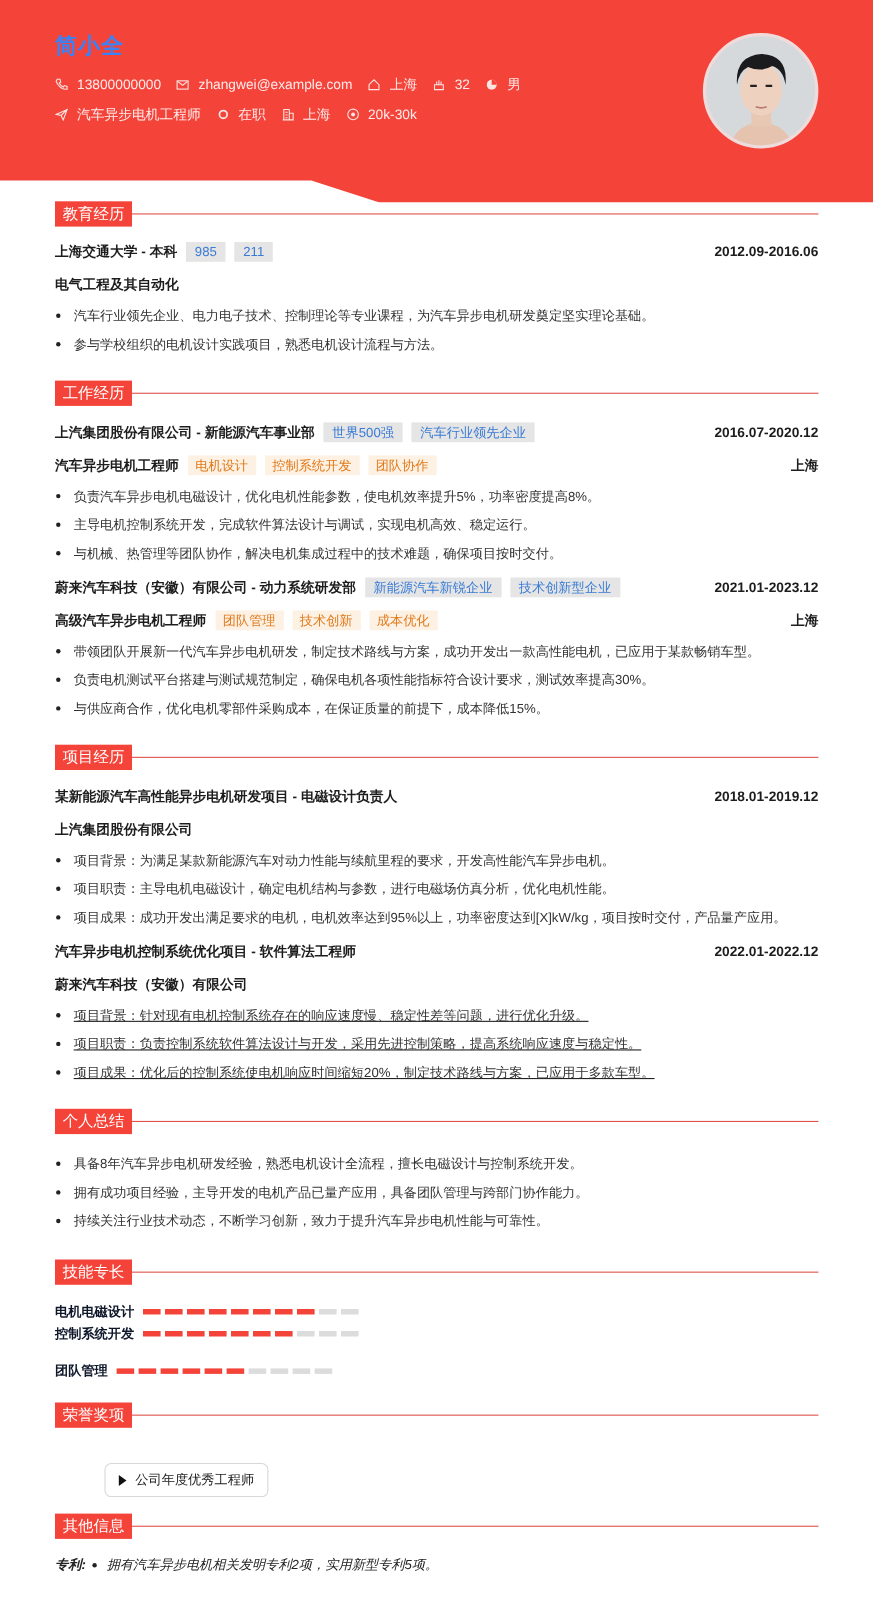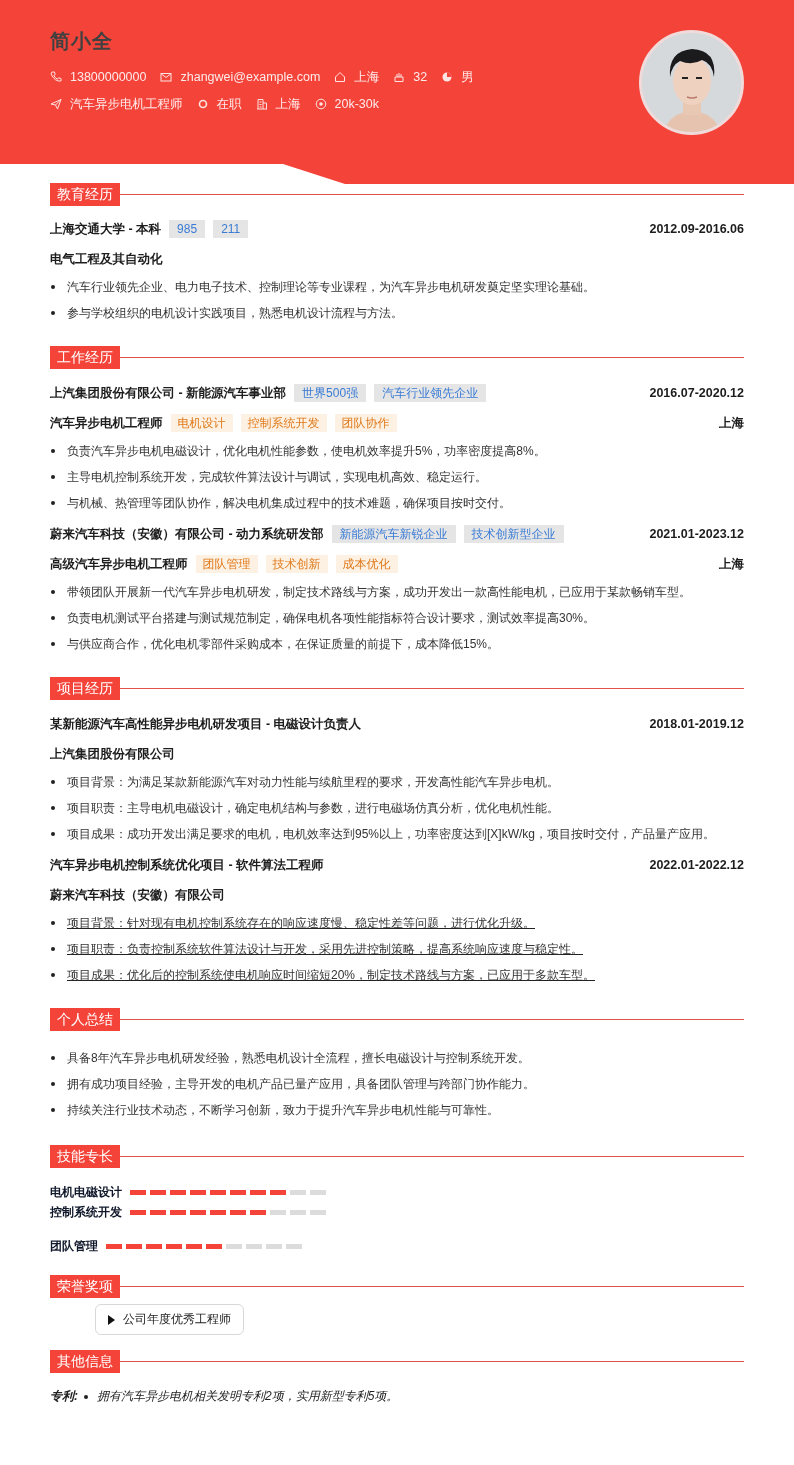--- a/index.html
+++ b/index.html
@@ -13,21 +13,21 @@
   }
   .header {
     position: relative;
     width: 794px;
     height: 184px;
   }
   .header-bg {
     position: absolute; left: 0; top: 0; width: 794px; height: 184px;
   }
   .header-content { position: absolute; left: 50px; top: 28px; color: #fff; }
-  .name { font-size: 20px; font-weight: bold; color: #404040; letter-spacing: 1px; }
+  .name { font-size: 20px; font-weight: bold; color: #3b82f6; letter-spacing: 1px; }
   .info-row { display: flex; align-items: center; margin-top: 14px; font-size: 12.5px; color: #ffeaea; height: 16px; }
   .info-row + .info-row { margin-top: 11px; }
   .info-item { display: flex; align-items: center; margin-right: 14px; }
   .info-item svg { width: 12px; height: 12px; margin-right: 8px; opacity: 0.85; }
   .avatar {
     position: absolute; left: 639px; top: 30px; width: 105px; height: 105px;
     border-radius: 50%; border: 3px solid #f1dada; background: #d9dcdf; overflow: hidden;
   }
   .main { padding: 0 50px; }
   .section { margin-top: 0; }
@@ -326,21 +326,21 @@
           </div>
       </div>
     </div>
   </div>
 
   <div class="section" style="margin-top:18px;">
     <div class="section-head">
       <div class="section-title">荣誉奖项</div>
       <div class="section-line"></div>
     </div>
-    <div style="margin-top:6px;padding-left:45px;">
+    <div style="margin-top:32px;padding-left:45px;">
       <div class="award">
         <span class="tri"></span>
         <span>公司年度优秀工程师</span>
       </div>
     </div>
   </div>
 
   <div class="section" style="margin-top:14px;">
     <div class="section-head">
       <div class="section-title">其他信息</div>

